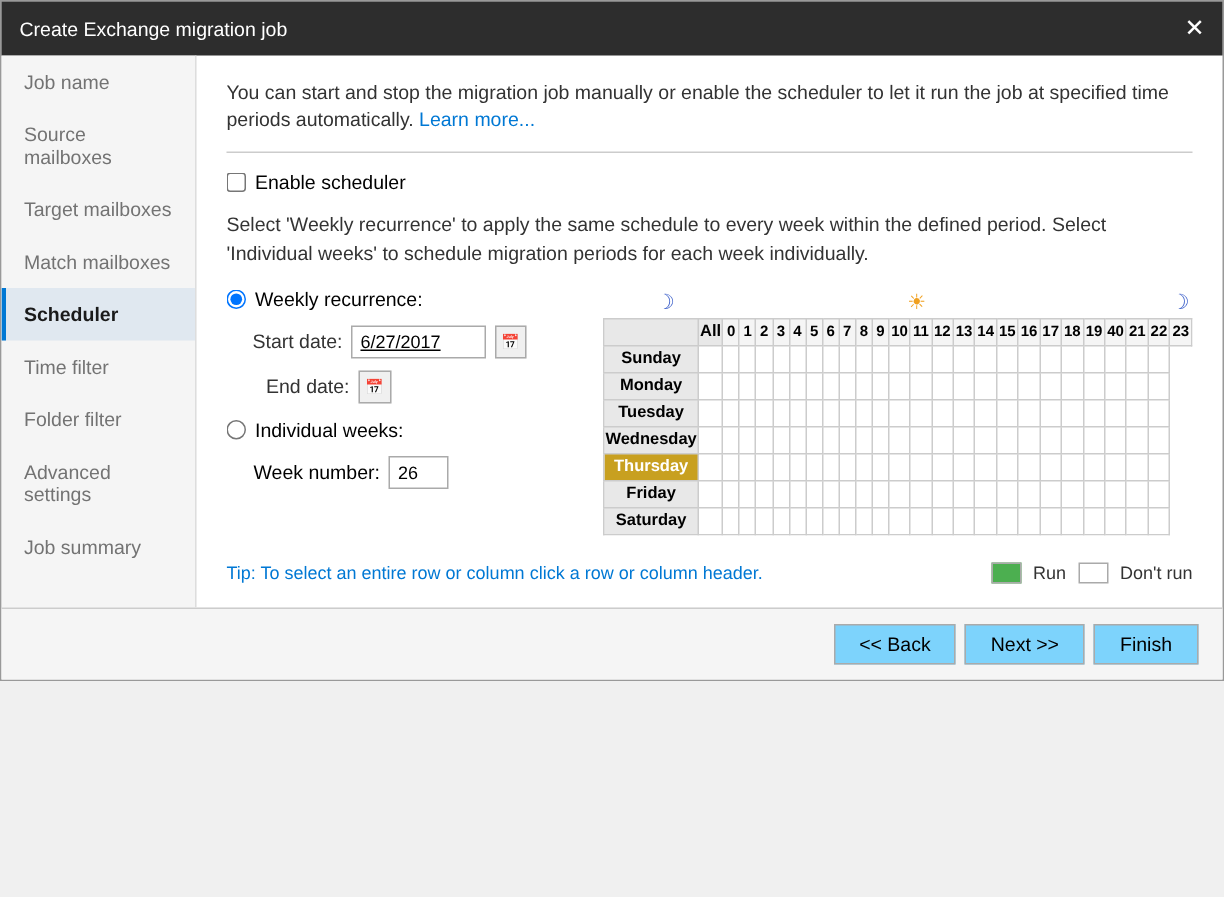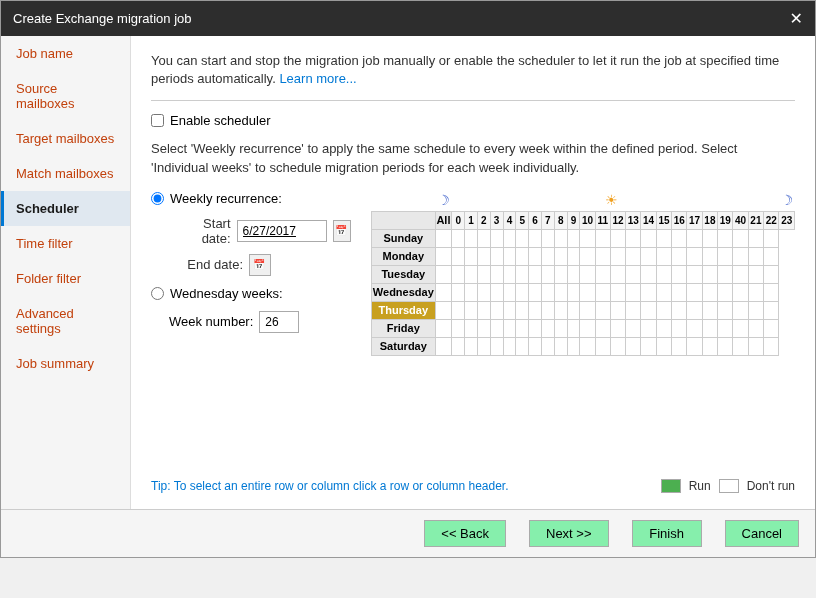--- a/index.html
+++ b/index.html
@@ -1,58 +1,58 @@
 <!DOCTYPE html>
 <html><head>
   <meta charset="utf-8">
   <style>
     * { box-sizing: border-box; margin: 0; padding: 0; }
     body { font-family: 'Segoe UI', Arial, sans-serif; font-size: 13px; background: #f0f0f0; }
-    .window { width: 816px; height: 558px; background: #fff; border: 1px solid #999; display: flex; flex-direction: column; }
+    .window { width: 816px; height: 454px; background: #fff; border: 1px solid #999; display: flex; flex-direction: column; }
     .titlebar { background: #2d2d2d; color: #fff; padding: 8px 12px; display: flex; justify-content: space-between; align-items: center; font-size: 13px; }
     .titlebar-close { color: #fff; cursor: pointer; font-size: 16px; background: none; border: none; }
     .content { display: flex; flex: 1; overflow: hidden; }
     .sidebar { width: 130px; background: #f5f5f5; border-right: 1px solid #ddd; padding: 0; }
-    .sidebar-item { padding: 10px 12px; cursor: pointer; color: #c2410c; font-size: 13px; border-left: 3px solid transparent; }
+    .sidebar-item { padding: 10px 12px; cursor: pointer; color: #737373; font-size: 13px; border-left: 3px solid transparent; }
     .sidebar-item.active { background: #e0e8f0; color: #1a1a1a; font-weight: bold; border-left: 3px solid #0078d4; }
     .main { flex: 1; padding: 16px 20px; overflow-y: auto; display: flex; flex-direction: column; }
     .description { font-size: 13px; color: #333; margin-bottom: 12px; line-height: 1.4; }
     .description a { color: #0078d4; text-decoration: none; }
     .divider { border: none; border-top: 1px solid #ccc; margin-bottom: 12px; }
     .checkbox-row { display: flex; align-items: center; gap: 6px; margin-bottom: 12px; }
     .recurrence-info { font-size: 13px; color: #333; margin-bottom: 14px; line-height: 1.4; }
     .scheduler-body { display: flex; gap: 20px; flex: 1; }
     .left-panel { width: 200px; flex-shrink: 0; }
     .radio-row { display: flex; align-items: center; gap: 6px; margin-bottom: 10px; font-size: 13px; }
-    .date-row { display: flex; align-items: center; gap: 6px; margin-bottom: 8px; margin-left: 22px; }
+    .date-row { display: flex; align-items: center; gap: 6px; margin-bottom: 8px; margin-left: 12px; }
     .date-label { width: 70px; text-align: right; font-size: 13px; color: #333; }
     .date-input { width: 90px; border: 1px solid #aaa; padding: 3px 5px; font-size: 12px; text-decoration: underline; }
     .calendar-btn { width: 22px; height: 22px; border: 1px solid #aaa; background: #f0f0f0; cursor: pointer; font-size: 10px; display: flex; align-items: center; justify-content: center; }
     .individual-section { margin-top: 10px; }
     .week-row { display: flex; align-items: center; gap: 6px; margin-left: 18px; margin-top: 6px; }
     .week-input { width: 40px; border: 1px solid #aaa; padding: 3px 5px; font-size: 12px; }
     .right-panel { flex: 1; }
-    .grid-wrapper { overflow-x: auto; }
+    .grid-wrapper { overflow-x: auto; margin-left: 31px; }
     .moon-sun-row { display: flex; align-items: center; }
     .moon-sun-spacer { width: 65px; }
     .schedule-grid { border-collapse: collapse; font-size: 11px; }
     .schedule-grid th, .schedule-grid td { border: 1px solid #ccc; width: 18px; height: 18px; text-align: center; padding: 0; }
     .schedule-grid th.day-header { width: 65px; background: #e8e8e8; font-weight: bold; text-align: center; font-size: 12px; }
     .schedule-grid th.all-header { background: #e8e8e8; font-weight: bold; width: 18px; font-size: 11px; }
     .schedule-grid th.hour-header { background: #f5f5f5; font-size: 10px; width: 18px; }
     .schedule-grid tbody tr td:first-child { background: #e8e8e8; font-weight: bold; font-size: 11px; width: 65px; text-align: center; }
     .schedule-grid tbody tr.highlighted td:first-child { background: #c8a020; color: #fff; }
     .schedule-grid td.cell { background: #fff; cursor: pointer; }
     .tip-row { display: flex; align-items: center; justify-content: space-between; margin-top: 12px; font-size: 12px; color: #0078d4; text-align: center; }
     .legend { display: flex; align-items: center; gap: 8px; font-size: 12px; color: #333; }
     .legend-box { width: 20px; height: 14px; border: 1px solid #aaa; }
     .legend-box.run { background: #4caf50; }
     .legend-box.no-run { background: #fff; }
     .footer { border-top: 1px solid #ccc; padding: 10px 16px; display: flex; justify-content: flex-end; gap: 6px; background: #f5f5f5; }
-    .btn { padding: 5px 16px; font-size: 13px; border: 1px solid #aaa; background: #86efac; cursor: pointer; min-width: 70px; margin-left: 17px; }
+    .btn { padding: 5px 16px; font-size: 13px; border: 1px solid #aaa; background: #7dd3fc; cursor: pointer; min-width: 70px; }
     .btn:disabled { color: #aaa; cursor: default; }
     input[type="checkbox"] { width: 13px; height: 13px; }
     input[type="radio"] { width: 13px; height: 13px; }
   </style>
 </head>
 <body>
 
 <div class="window">
   <div class="titlebar">
     <span>Create Exchange migration job</span>
@@ -98,21 +98,21 @@
             <input type="text" class="date-input" value="6/27/2017" style="">
             <button class="calendar-btn">📅</button>
           </div>
           <div class="date-row">
             <span class="date-label">End date:</span>
             <button class="calendar-btn">📅</button>
           </div>
           <div class="individual-section">
             <div class="radio-row">
               <input type="radio" name="recurrence" id="individual" style="">
-              <label for="individual">Wednesday weeks:</label>
+              <label for="individual">Individual weeks:</label>
             </div>
             <div class="week-row">
               <span>Week number:</span>
               <input type="text" class="week-input" value="26" style="">
             </div>
           </div>
         </div>
 
         <div class="right-panel">
 
@@ -361,15 +361,14 @@
           <span>Don't run</span>
         </div>
       </div>
     </div>
   </div>
 
   <div class="footer">
     <button class="btn">&lt;&lt; Back</button>
     <button class="btn">Next &gt;&gt;</button>
     <button class="btn">Finish</button>
-    <button class="btn">Cancel</button>
   </div>
 </div>
 
 </body></html>

